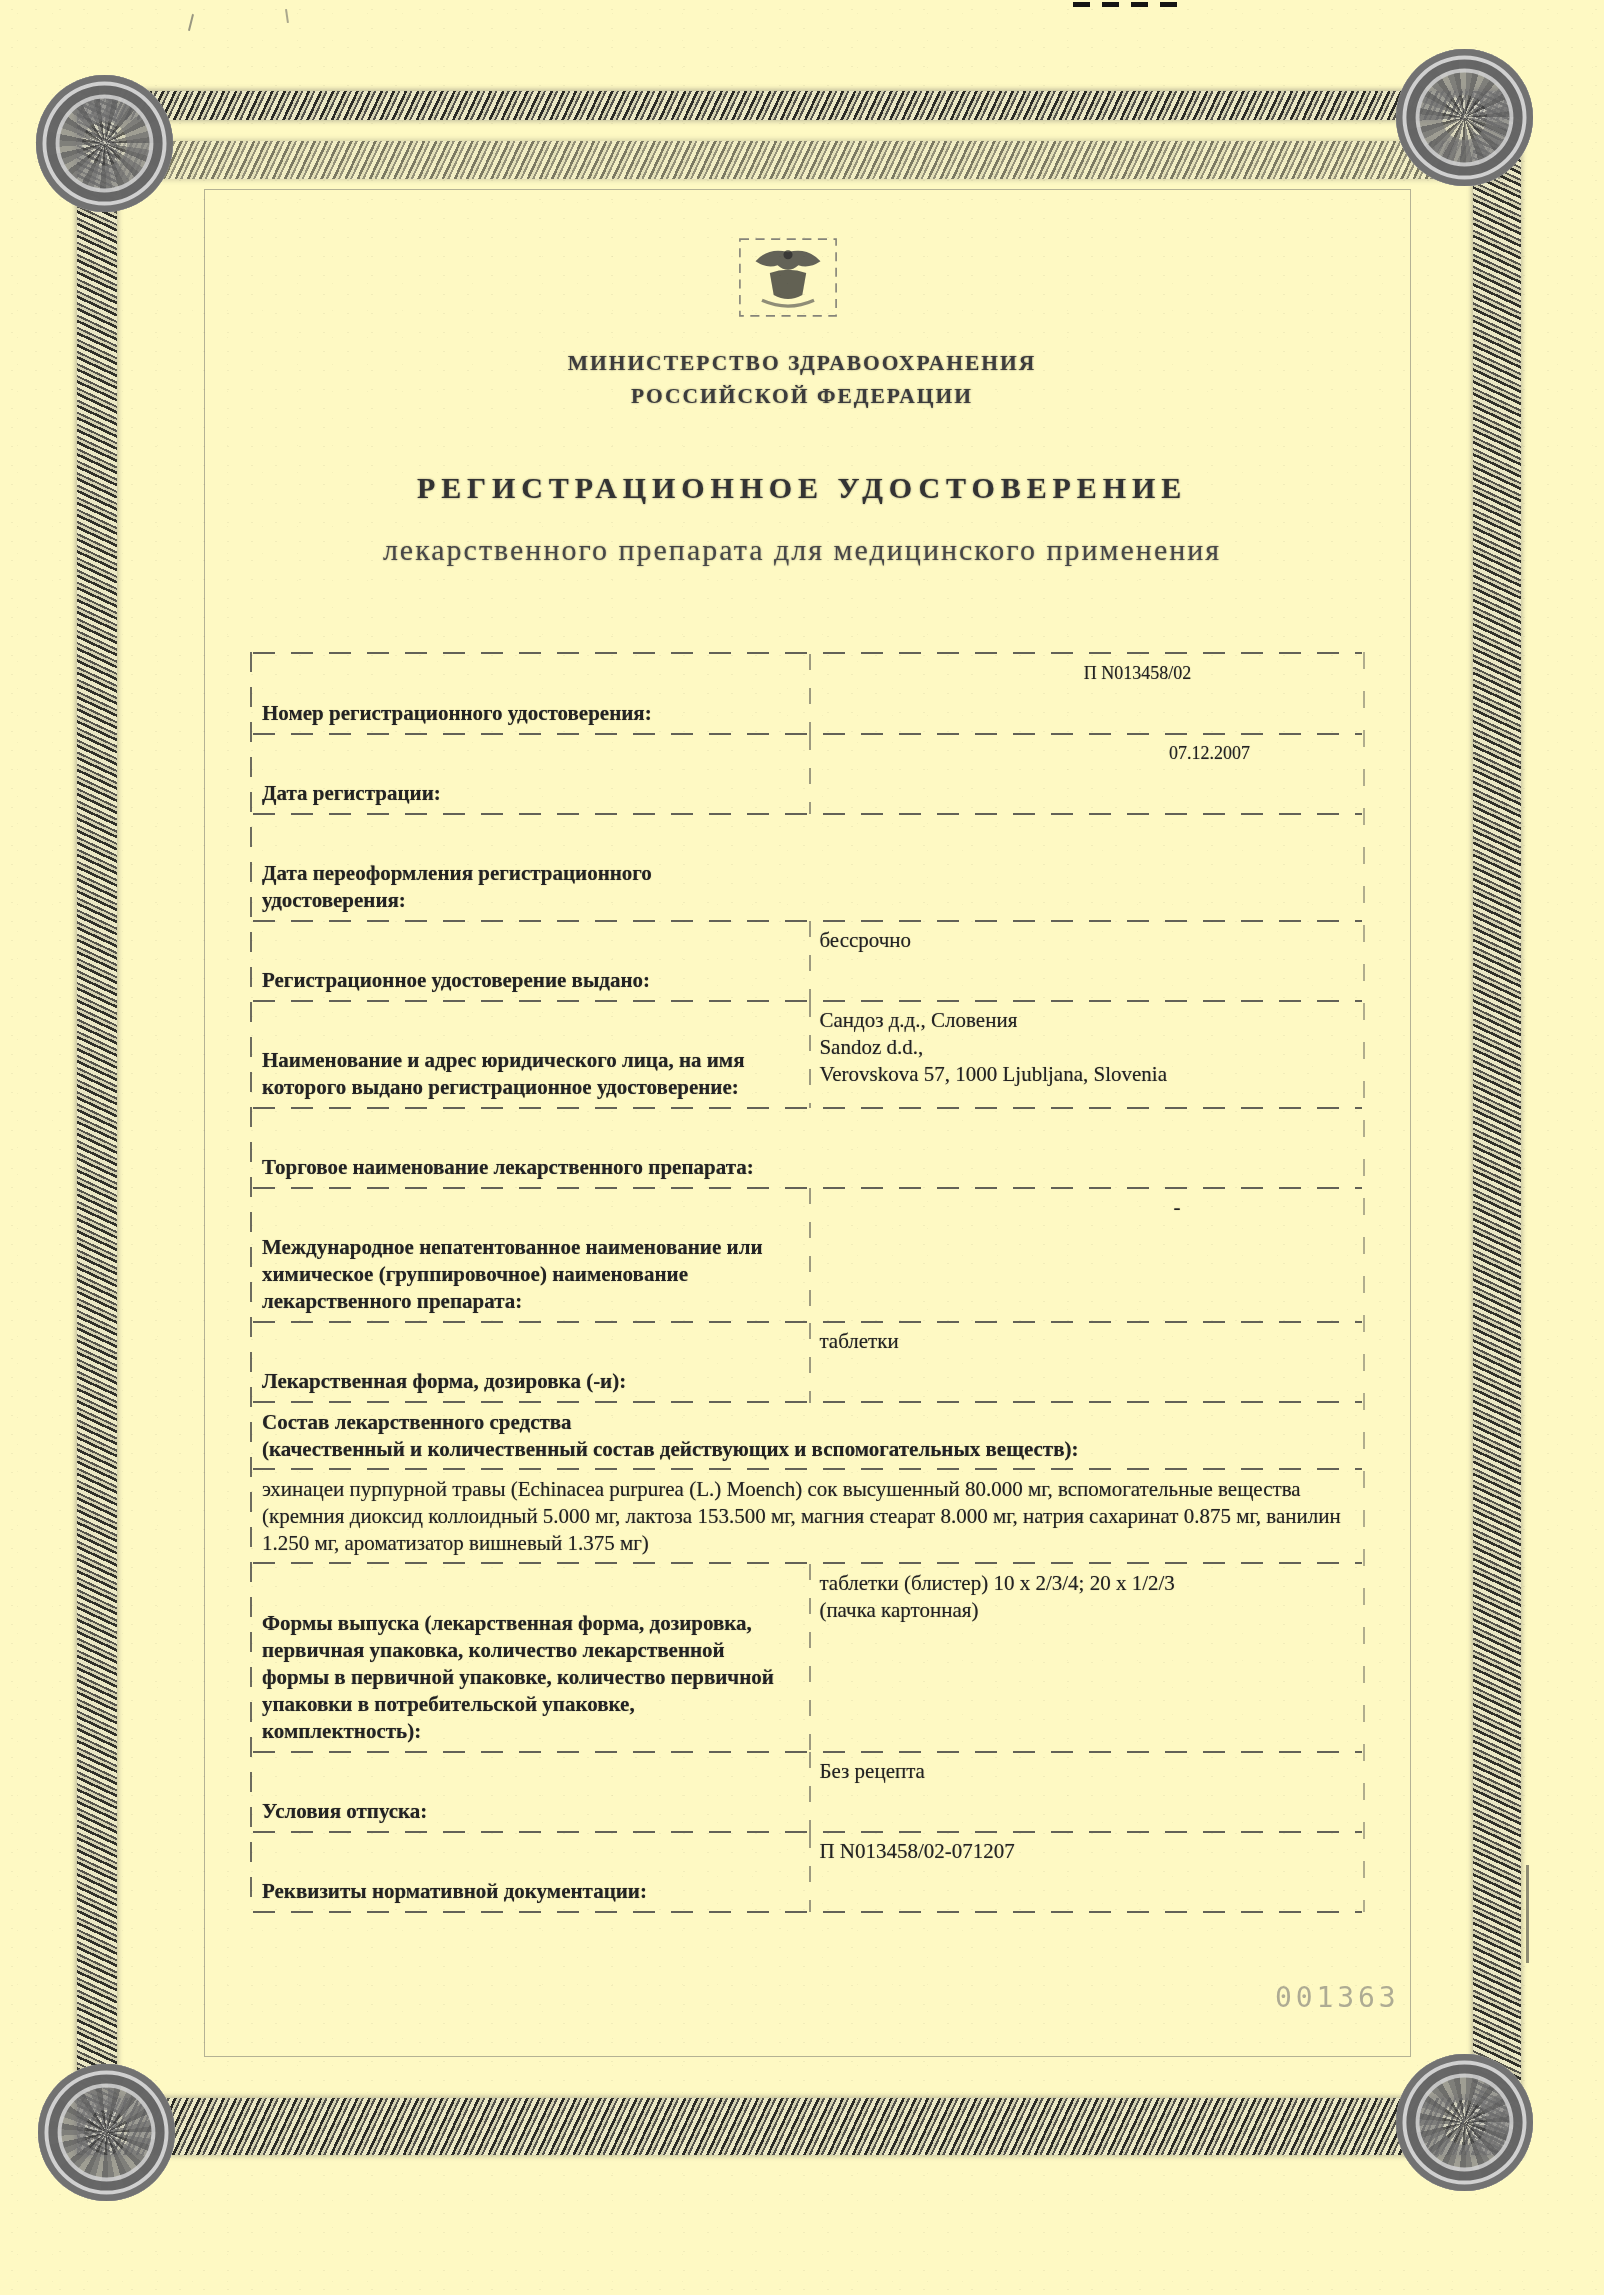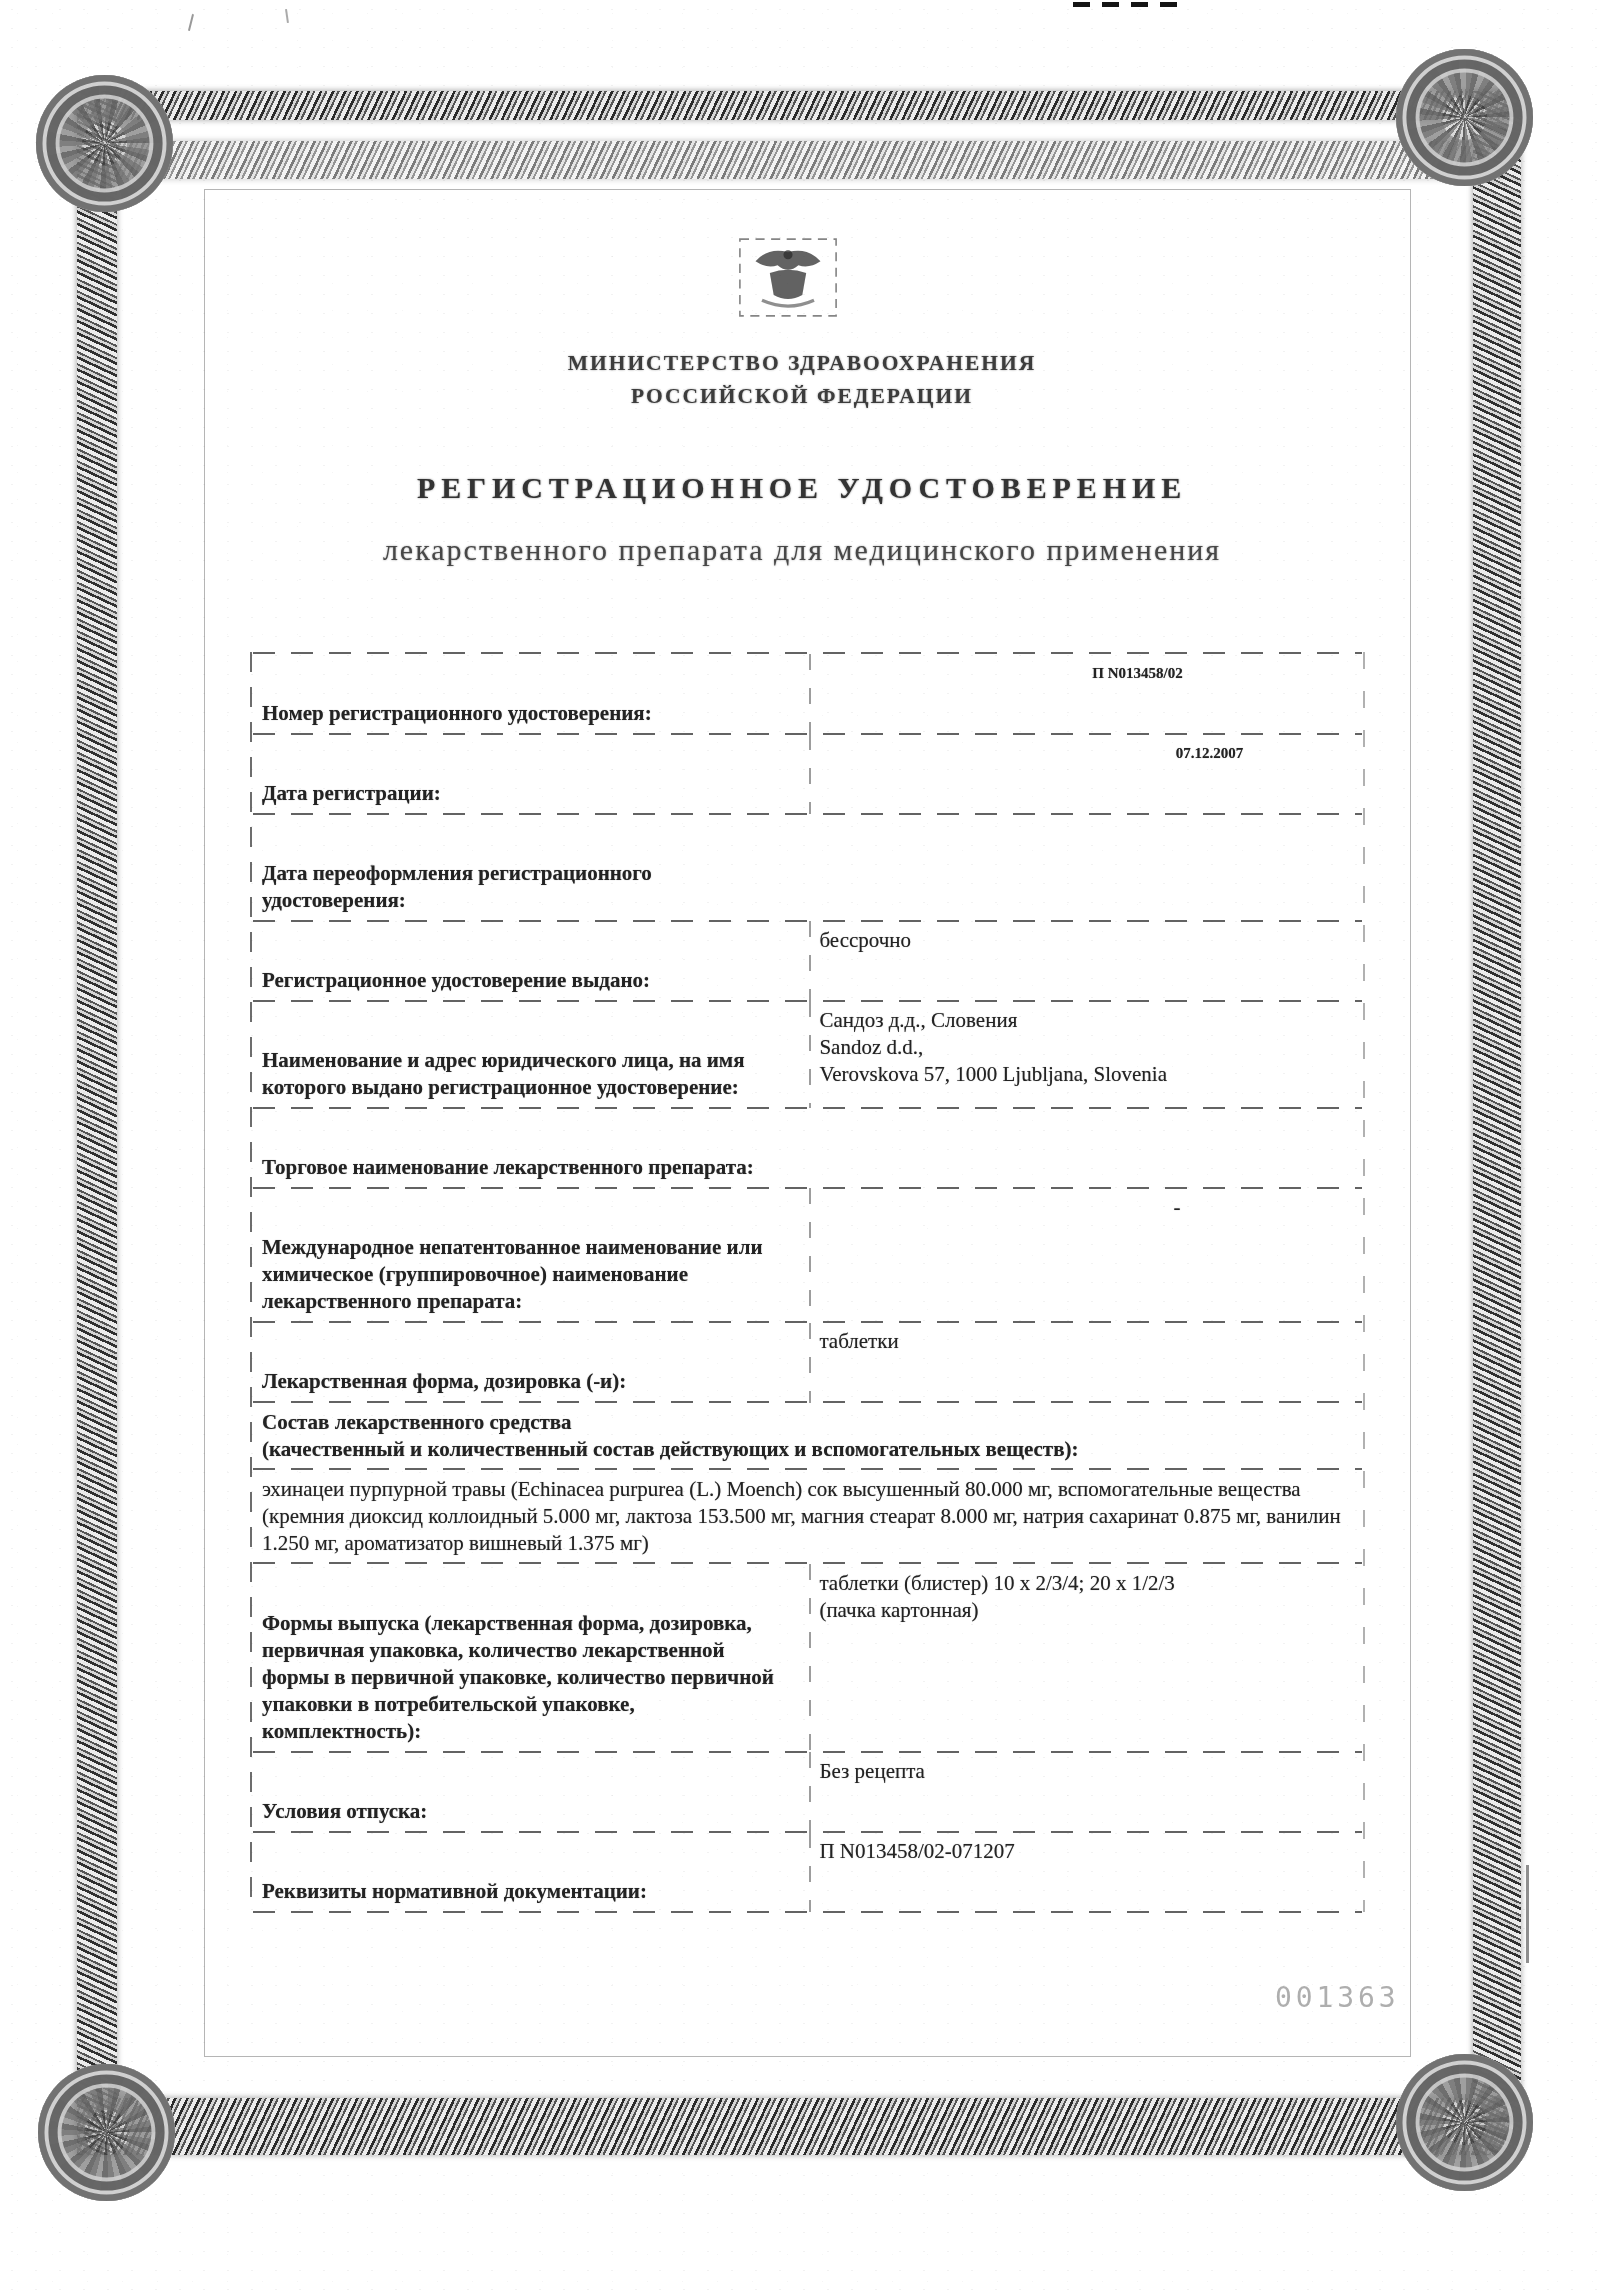--- a/index.html
+++ b/index.html
@@ -1,18 +1,18 @@
 <!DOCTYPE html>
 <html style="font-size:10.4px"><head>
 <meta charset="utf-8">
 <style>
   html,body { margin:0; padding:0; background:#d9d9d9; }
   .page {
     position:relative; width:1604px; height:2295px;
-    background:#ffffff; overflow:hidden;
+    background:#fef9c3; overflow:hidden;
     font-family:"Liberation Serif", serif; color:#2a2a2a;
   }
   
   .page::before {
     content:""; position:absolute; inset:0; pointer-events:none;
     background-image:
       radial-gradient(rgba(0,0,0,.05) 0.8px, transparent 0.9px),
       radial-gradient(rgba(0,0,0,.04) 0.7px, transparent 0.8px);
     background-size:24px 19px, 35px 27px;
   }
@@ -97,21 +97,21 @@
   .row::after {
     content:""; position:absolute; left:0; right:0; bottom:-0.7px; height:2px;
     background: repeating-linear-gradient(90deg, rgba(60,60,60,.8) 0 22px, transparent 22px 38px);
   }
   .lbl { width:556px; padding-left:9px; padding-right:17px; font-weight:bold; box-sizing:border-box;margin-top:40px; }
   .val { flex:1; position:relative; padding-left:10.4px; box-sizing:border-box; }
   .val::before {
     content:""; position:absolute; left:0; top:-5.9px; bottom:-7.2px; width:2px;
     background: repeating-linear-gradient(180deg, rgba(60,60,60,.5) 0 15.7px, transparent 15.7px 34px);
   }
-  .v-strong { font-weight:bold; font-size:15px; }
+  .v-strong { font-weight:normal; font-size:18px; }
   .v-center-r1 { text-align:center; padding-left:104px; }
   .v-center-r2 { text-align:center; padding-left:248px; }
   .v-center    { text-align:center; }
   .v-center-dash { text-align:center; padding-left:183px; }
   .full { display:block; padding:5.9px 0 7.2px 9px; }
   .comp-head { font-weight:bold; }
   .comp-body { padding-right:6.5px; }
 
   
   .serial {

